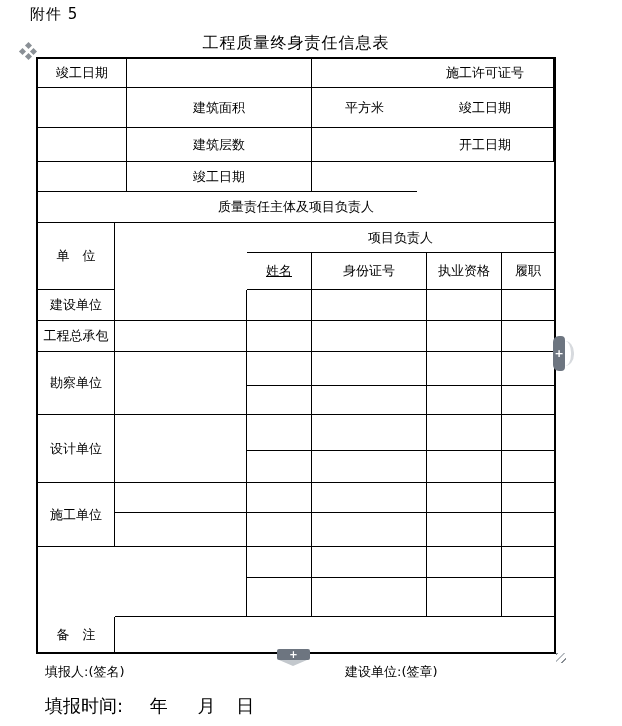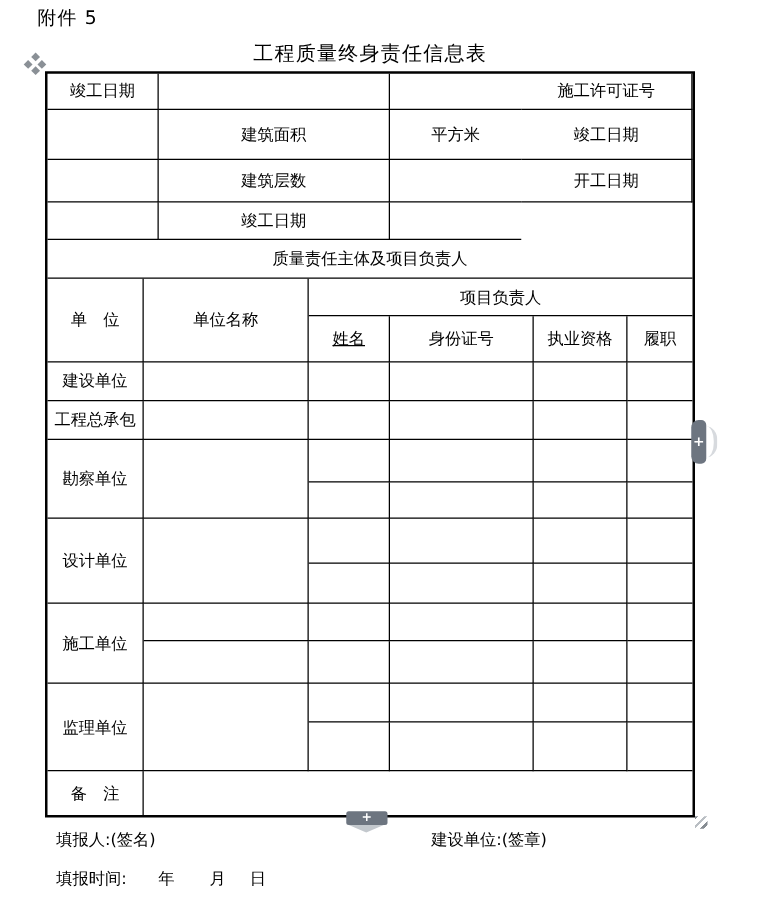--- a/index.html
+++ b/index.html
@@ -20,21 +20,21 @@
           grid-template-rows:30px 37px 31px 31px 34px 29px 36px 32px 30px 34px 31px 39px 35px;}
 
   .c{border-right:1px solid #000;border-bottom:1px solid #000;display:flex;align-items:center;justify-content:center;
      font-size:13px;box-sizing:border-box;overflow:hidden;white-space:nowrap;}
   .nr{border-right:none;}
   .nb{border-bottom:none;}
 
   
   .footer-line1{position:absolute;left:45px;top:663px;font-size:13px;}
   .footer-sign{position:absolute;left:345px;top:663px;font-size:13px;}
-  .footer-line2{position:absolute;left:45px;top:694px;font-size:13px;}
+  .footer-line2{position:absolute;left:45px;top:694px;font-size:18px;}
   .footer-line2 .ymd{display:inline-block;}
   .y{margin-left:21px;} .m{margin-left:24px;} .d{margin-left:15px;}
 
   
   .move-handle{position:absolute;left:20px;top:43px;width:17px;height:17px;}
   .move-handle span{position:absolute;width:5px;height:5px;background:#8a9096;transform:rotate(45deg);}
   .mh-n{left:6px;top:0;} .mh-s{left:6px;top:11px;} .mh-w{left:0;top:6px;} .mh-e{left:11px;top:6px;}
 
   
   .pill-right{position:absolute;left:553px;top:336px;width:12px;height:35px;background:#6d7580;
@@ -89,21 +89,20 @@
     <div class="c"></div>
     <div class="c">竣工日期</div>
     <div class="c nr"></div>
   </div>
 
   <div class="section-row">质量责任主体及项目负责人</div>
 
   <div class="grid-b">
 
     <div class="c" style="grid-column:1;grid-row:1/3;">单　位</div>
-    <div class="c" style="grid-column:2;grid-row:1/3;">单位名称</div>
     <div class="c nr" style="grid-column:3/7;grid-row:1;">项目负责人</div>
     <div class="c" style="grid-column:3;grid-row:2;text-decoration:underline;">姓名</div>
     <div class="c" style="grid-column:4;grid-row:2;">身份证号</div>
     <div class="c" style="grid-column:5;grid-row:2;">执业资格</div>
     <div class="c nr" style="grid-column:6;grid-row:2;font-family:Liberation Mono, monospace;">履职</div>
 
     <div class="c" style="grid-column:1;grid-row:3;">建设单位</div>
     <div class="c" style="grid-column:2;grid-row:3;"></div>
     <div class="c" style="grid-column:3;grid-row:3;"></div>
     <div class="c" style="grid-column:4;grid-row:3;"></div>
@@ -144,21 +143,20 @@
     <div class="c" style="grid-column:3;grid-row:9;"></div>
     <div class="c" style="grid-column:4;grid-row:9;"></div>
     <div class="c" style="grid-column:5;grid-row:9;"></div>
     <div class="c nr" style="grid-column:6;grid-row:9;"></div>
     <div class="c" style="grid-column:2;grid-row:10;"></div>
     <div class="c" style="grid-column:3;grid-row:10;"></div>
     <div class="c" style="grid-column:4;grid-row:10;"></div>
     <div class="c" style="grid-column:5;grid-row:10;"></div>
     <div class="c nr" style="grid-column:6;grid-row:10;"></div>
 
-    <div class="c" style="grid-column:1;grid-row:11/13;">监理单位</div>
     <div class="c" style="grid-column:2;grid-row:11/13;"></div>
     <div class="c" style="grid-column:3;grid-row:11;"></div>
     <div class="c" style="grid-column:4;grid-row:11;"></div>
     <div class="c" style="grid-column:5;grid-row:11;"></div>
     <div class="c nr" style="grid-column:6;grid-row:11;"></div>
     <div class="c" style="grid-column:3;grid-row:12;"></div>
     <div class="c" style="grid-column:4;grid-row:12;"></div>
     <div class="c" style="grid-column:5;grid-row:12;"></div>
     <div class="c nr" style="grid-column:6;grid-row:12;"></div>
 

